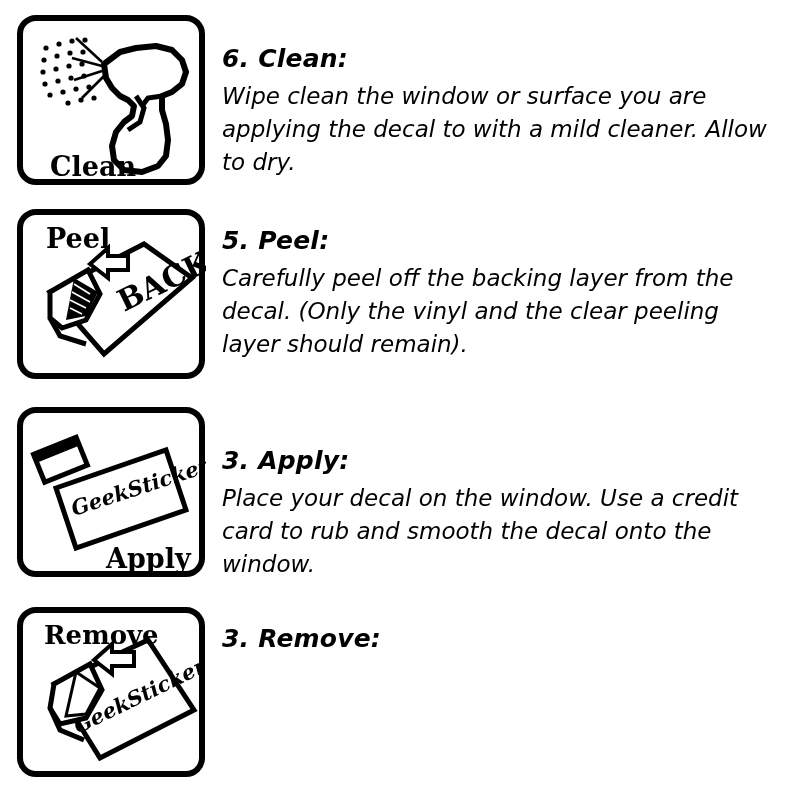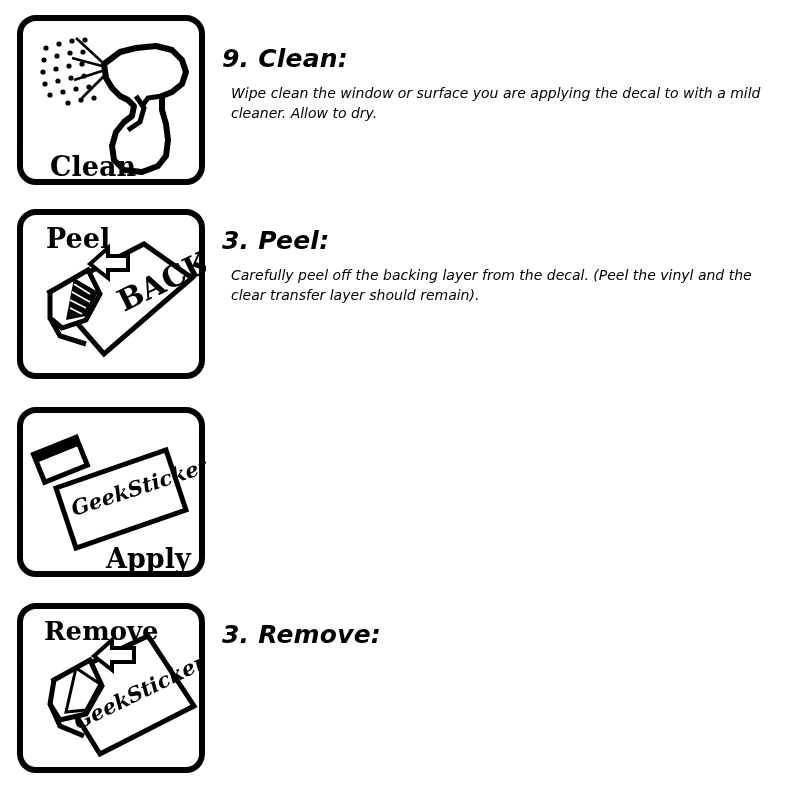--- a/index.html
+++ b/index.html
@@ -50,23 +50,23 @@
     font-style: italic;
     font-weight: bold;
     font-size: 25px;
     line-height: 1.18;
     letter-spacing: 0.2px;
     margin: 0 0 6px 0;
   }
   .step-body {
     font-family: "DejaVu Sans", sans-serif;
     font-style: italic;
-    font-size: 14px;
+    font-size: 23px;
     line-height: 1.45;
-    margin: 9px;
+    margin: 0;
     max-width: 560px;
   }
   
   #step-1 { margin-top: 14px; }
   #step-1 .step-text { padding-top: 30px; }
   #step-2 { margin-top: 22px; }
   #step-2 .step-text { padding-top: 18px; }
   #step-3 { margin-top: 26px; }
   #step-3 .step-text { padding-top: 40px; }
   #step-4 { margin-top: 24px; }
@@ -119,21 +119,21 @@
 
         <path d="M88 50 L104 38 L120 34 L140 32 L156 36 L166 46 L170 58 L166 70 L156 78 L146 82
                  L146 96 L150 110 L152 126 L150 142 L142 152 L126 158 L108 156 L98 146 L96 132
                  L100 118 L108 108 L116 102 L118 92 L112 86 L104 82 L96 74 L90 64 Z" fill="#fff" stroke="#000" stroke-width="6" stroke-linejoin="round"></path>
         <path d="M120 82 L128 94 L124 108 L112 116" fill="none" stroke="#000" stroke-width="5"></path>
         <path d="M146 82 L132 84 L126 92" fill="none" stroke="#000" stroke-width="5"></path>
         <text x="34" y="162" font-family="DejaVu Serif, serif" font-size="27" font-weight="bold" fill="#000">Clean</text>
       </svg>
     </div>
     <div class="step-text">
-      <p class="step-title">9. Clean:</p>
+      <p class="step-title">6. Clean:</p>
       <p class="step-body">Wipe clean the window or surface you are applying the decal to with a mild cleaner. Allow to dry.</p>
     </div>
   </div>
 
   <div class="step" id="step-2">
     <div class="step-icon">
       <svg class="svg-icon icon-box" viewBox="0 0 190 172">
         <rect x="4" y="4" width="182" height="164" rx="16" ry="16" fill="#fff" stroke="#000" stroke-width="6"></rect>
 
         <path d="M34 84 L128 36 L176 70 L88 146 Z" fill="#fff" stroke="#000" stroke-width="5"></path>
@@ -148,41 +148,45 @@
           <line x1="54" y1="92" x2="70" y2="100"></line>
             <line x1="54" y1="100" x2="66" y2="106"></line>
         </g>
         <path d="M34 110 L44 128 L70 136" fill="none" stroke="#000" stroke-width="5"></path>
 
         <path d="M74 56 L92 40 L92 48 L112 48 L112 62 L92 62 L92 70 Z" fill="#fff" stroke="#000" stroke-width="4"></path>
         <text x="30" y="40" font-family="DejaVu Serif, serif" font-size="27" font-weight="bold" fill="#000">Peel</text>
       </svg>
     </div>
     <div class="step-text">
-      <p class="step-title">3. Peel:</p>
-      <p class="step-body">Carefully peel off the backing layer from the decal. (Peel the vinyl and the clear transfer layer should remain).</p>
+      <p class="step-title">5. Peel:</p>
+      <p class="step-body">Carefully peel off the backing layer from the decal. (Only the vinyl and the clear peeling layer should remain).</p>
     </div>
   </div>
 
   <div class="step" id="step-3">
     <div class="step-icon">
       <svg class="svg-icon icon-box" viewBox="0 0 190 172">
         <rect x="4" y="4" width="182" height="164" rx="16" ry="16" fill="#fff" stroke="#000" stroke-width="6"></rect>
 
         <path d="M40 82 L150 44 L170 104 L60 142 Z" fill="#fff" stroke="#000" stroke-width="5"></path>
 
         <text x="58" y="110" font-family="DejaVu Serif, serif" font-style="italic" font-size="21" font-weight="bold" fill="#000" transform="rotate(-18 58 110)">GeekSticker</text>
 
         <g transform="rotate(-22 58 58)">
           <rect x="24" y="34" width="46" height="30" fill="#fff" stroke="#000" stroke-width="5"></rect>
           <rect x="24" y="34" width="46" height="9" fill="#000"></rect>
         </g>
         <text x="90" y="162" font-family="DejaVu Serif, serif" font-size="27" font-weight="bold" fill="#000">Apply</text>
       </svg>
     </div>
+    <div class="step-text">
+      <p class="step-title">3. Apply:</p>
+      <p class="step-body">Place your decal on the window. Use a credit card to rub and smooth the decal onto the window.</p>
+    </div>
   </div>
 
   <div class="step" id="step-4">
     <div class="step-icon">
       <svg class="svg-icon icon-box" viewBox="0 0 190 172">
         <rect x="4" y="4" width="182" height="164" rx="16" ry="16" fill="#fff" stroke="#000" stroke-width="6"></rect>
 
         <path d="M38 78 L132 34 L178 104 L84 152 Z" fill="#fff" stroke="#000" stroke-width="5"></path>
 
         <text x="62" y="128" font-family="DejaVu Serif, serif" font-style="italic" font-size="21" font-weight="bold" fill="#000" transform="rotate(-26 62 128)">GeekSticker</text>

